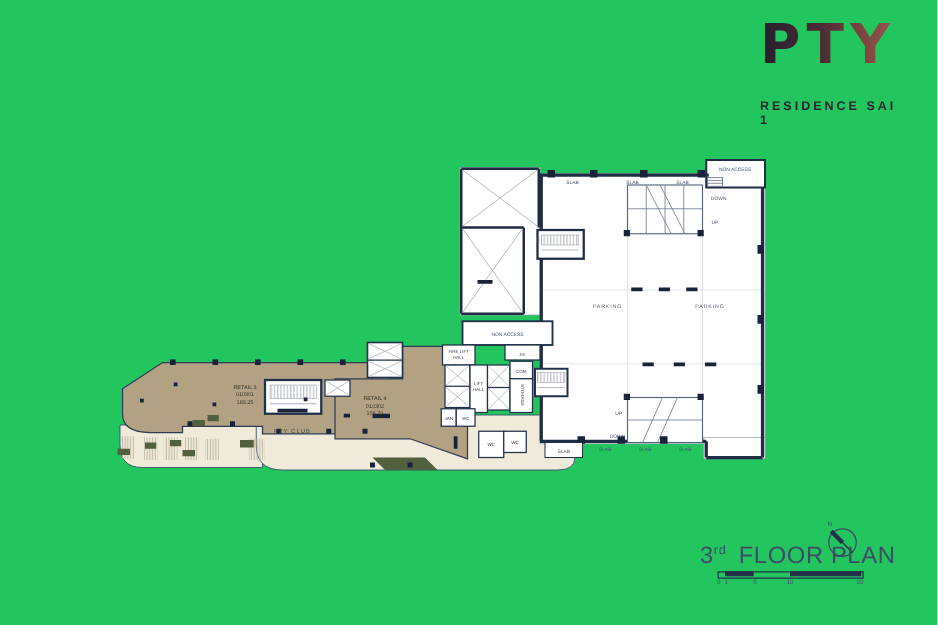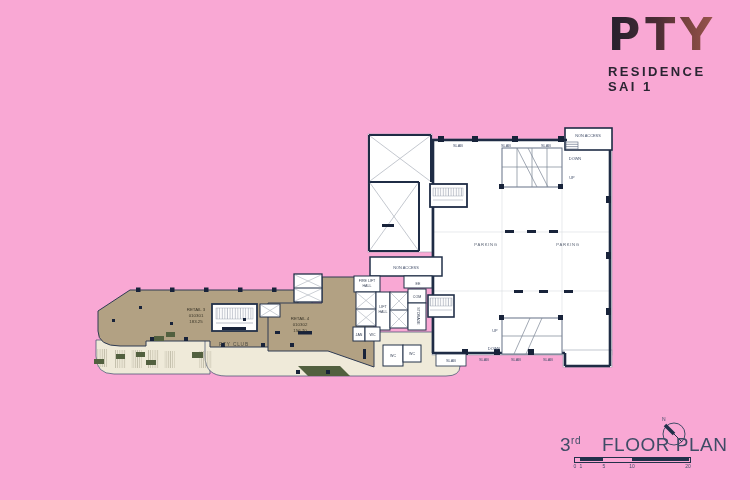--- a/index.html
+++ b/index.html
@@ -1,26 +1,26 @@
 <!DOCTYPE html>
 <html><head>
 <meta charset="utf-8">
 <style>
   html,body{margin:0;padding:0;background:#fff;}
-  .canvas{position:relative;width:750px;height:500px;background:#f9a8d4;overflow:hidden;
+  .canvas{position:relative;width:750px;height:500px;background:#22c55e;overflow:hidden;
           font-family:"Liberation Sans",sans-serif;}
   .plan-svg{position:absolute;left:0;top:0;}
   
   .logo{position:absolute;left:608px;top:12px;width:120px;}
-  .logo-sub{margin-top:0px;font-size:13px;font-weight:bold;letter-spacing:2.4px;color:#2a2532;}
+  .logo-sub{margin-top:15px;font-size:10px;font-weight:bold;letter-spacing:2.4px;color:#2a2532;}
   
   .plan-title{position:absolute;left:560px;top:434px;width:132px;text-align:right;
               font-size:19px;color:#3f4c66;letter-spacing:0.5px;white-space:nowrap;}
   .plan-title sup{font-size:10px;margin-right:3px;margin-top:22px;}
-  .plan-title .rest{margin-left:18px;}
+  .plan-title .rest{margin-left:7px;}
   .north{position:absolute;left:654px;top:412px;}
   .scalebar{position:absolute;left:574px;top:457px;width:117px;height:14px;}
   .sb-frame{position:absolute;left:0;top:0;width:115px;height:4px;border:0.8px solid #22304a;}
   .sb-seg{position:absolute;top:0;height:4px;background:#22304a;}
   .sb-lab{position:absolute;top:6px;font-size:5px;color:#44506b;transform:translateX(-50%);}
 </style>
 </head>
 <body>
 
 <div class="canvas">

